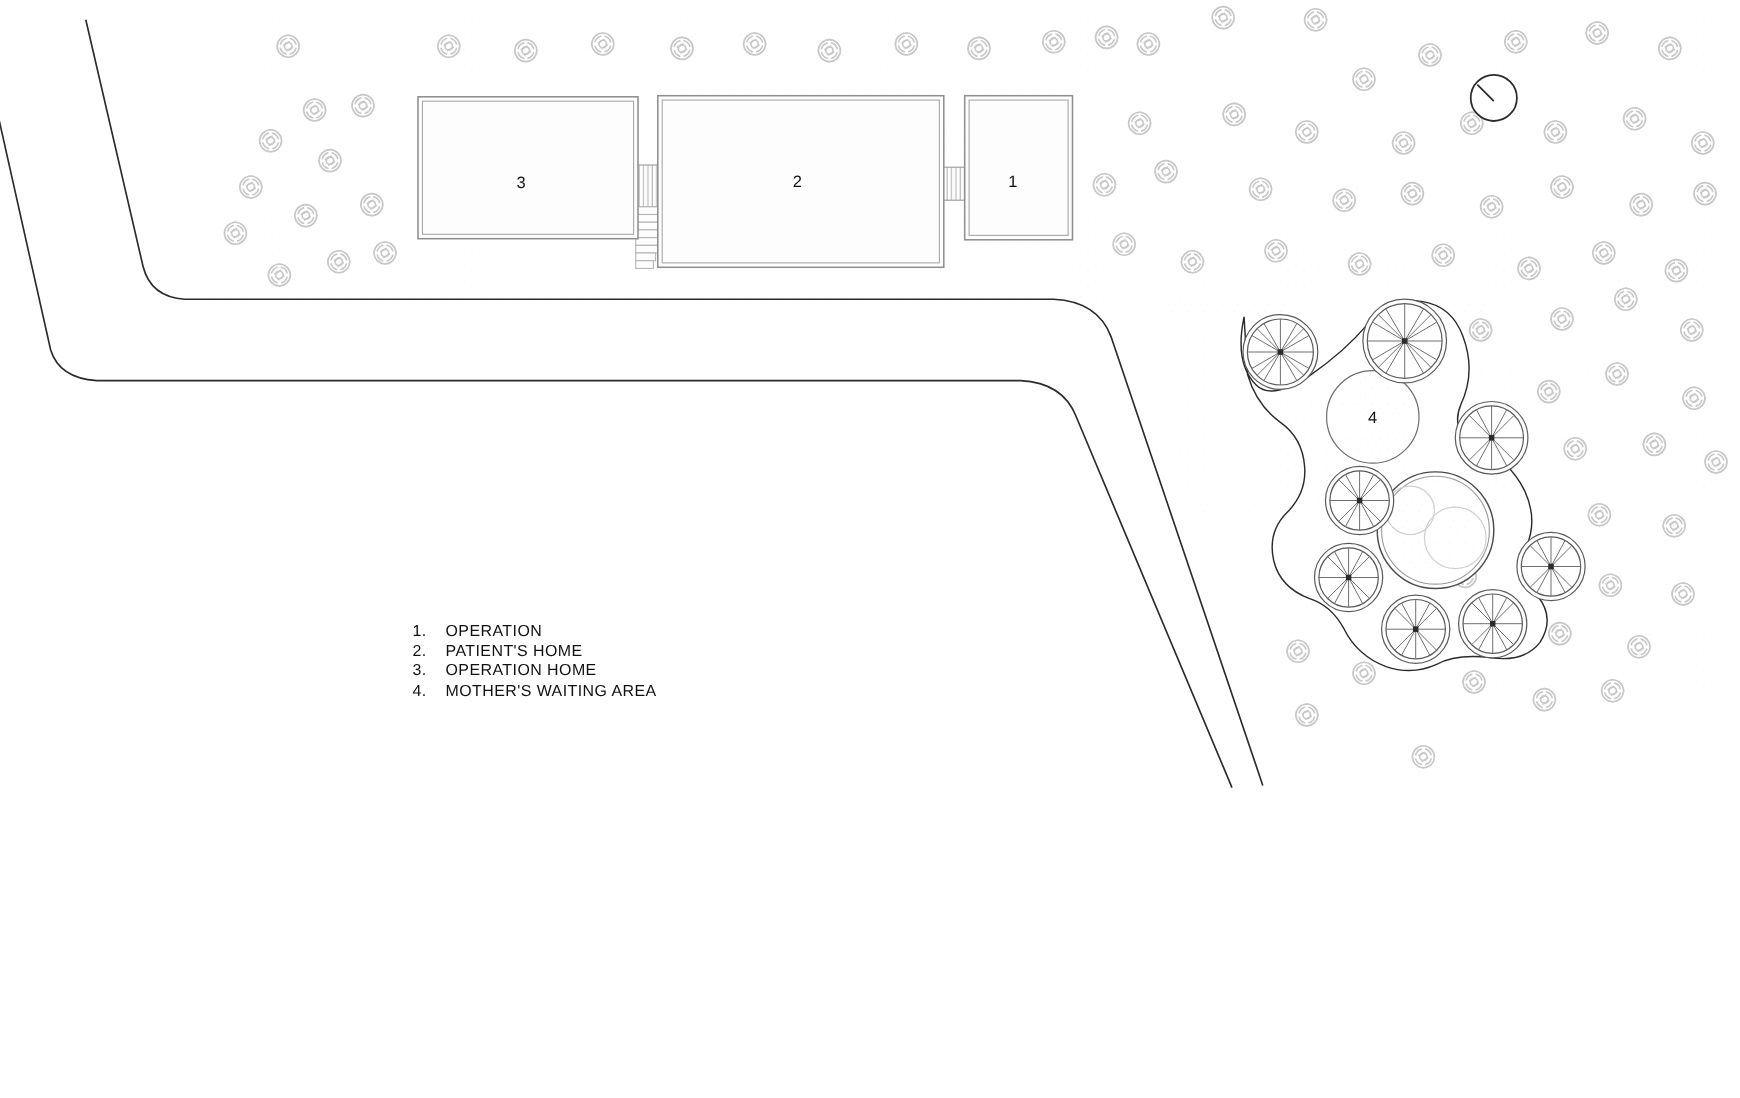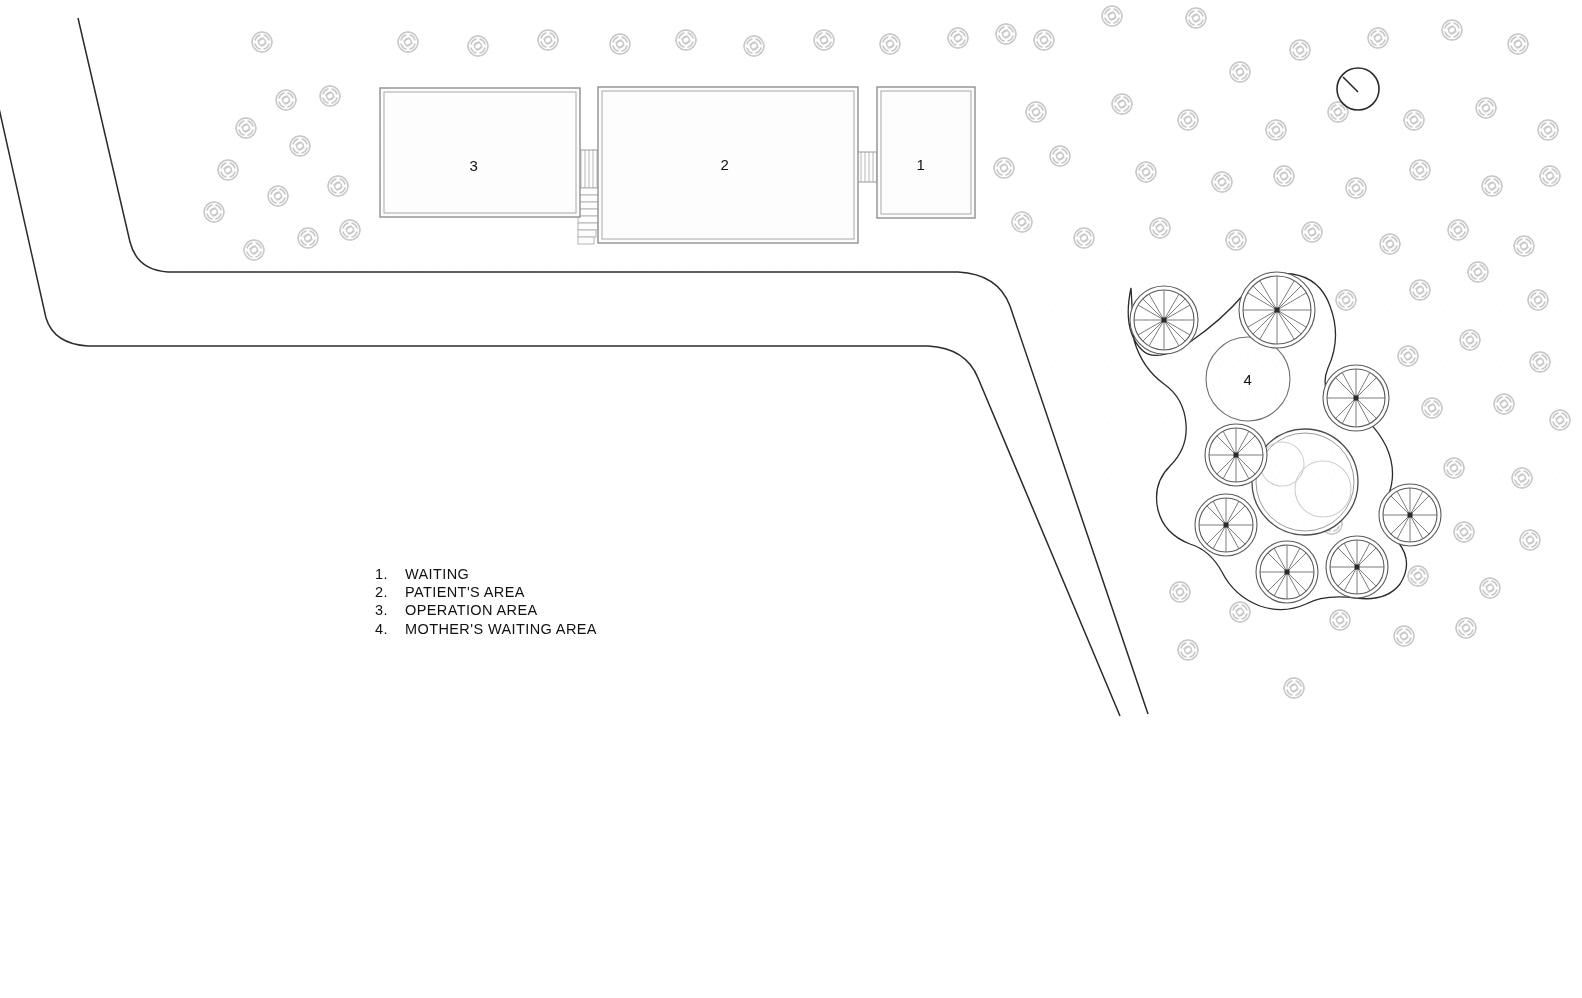--- a/index.html
+++ b/index.html
@@ -338,29 +338,29 @@
 
     <g>
       <circle cx="1358" cy="89" r="21" fill="none" stroke="#2b2b2b" stroke-width="1.6"></circle>
       <line x1="1358" y1="92" x2="1343" y2="77" stroke="#2b2b2b" stroke-width="1.6"></line>
     </g>
   </svg>
 
   <div class="legend">
     <div class="legend-row">
       <span class="legend-num">1.</span>
-      <span class="legend-label">WAITING</span>
+      <span class="legend-label">OPERATION</span>
     </div>
     <div class="legend-row">
       <span class="legend-num">2.</span>
-      <span class="legend-label">PATIENT'S AREA</span>
+      <span class="legend-label">PATIENT'S HOME</span>
     </div>
     <div class="legend-row">
       <span class="legend-num">3.</span>
-      <span class="legend-label">OPERATION AREA</span>
+      <span class="legend-label">OPERATION HOME</span>
     </div>
     <div class="legend-row">
       <span class="legend-num">4.</span>
       <span class="legend-label">MOTHER'S WAITING AREA</span>
     </div>
   </div>
 
 </div>
 
 </body></html>

